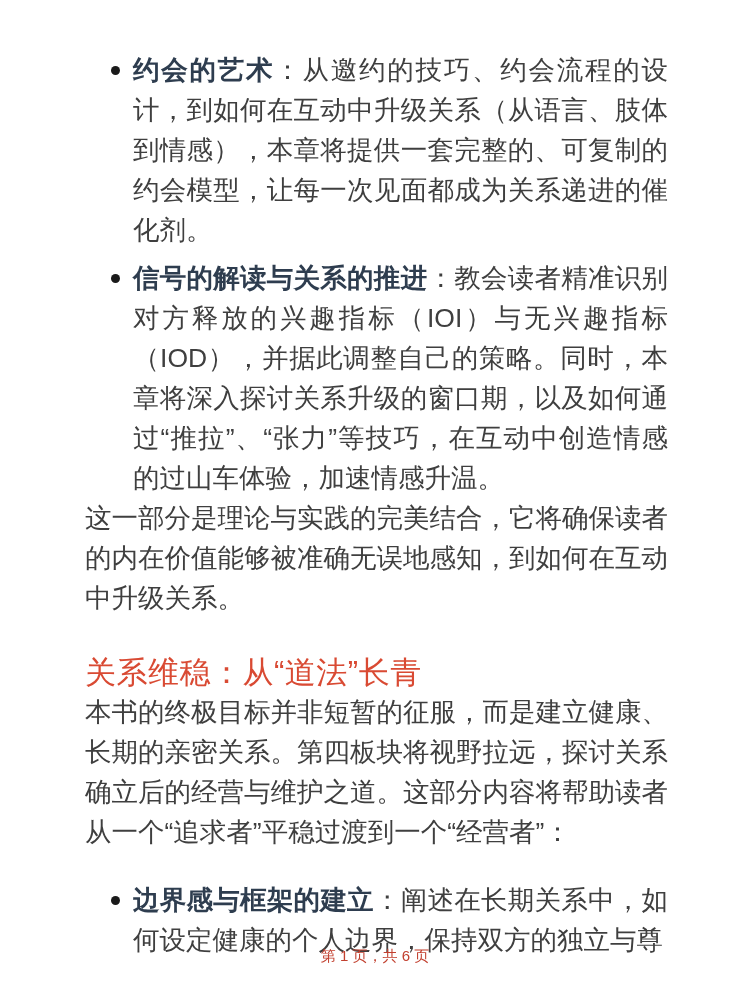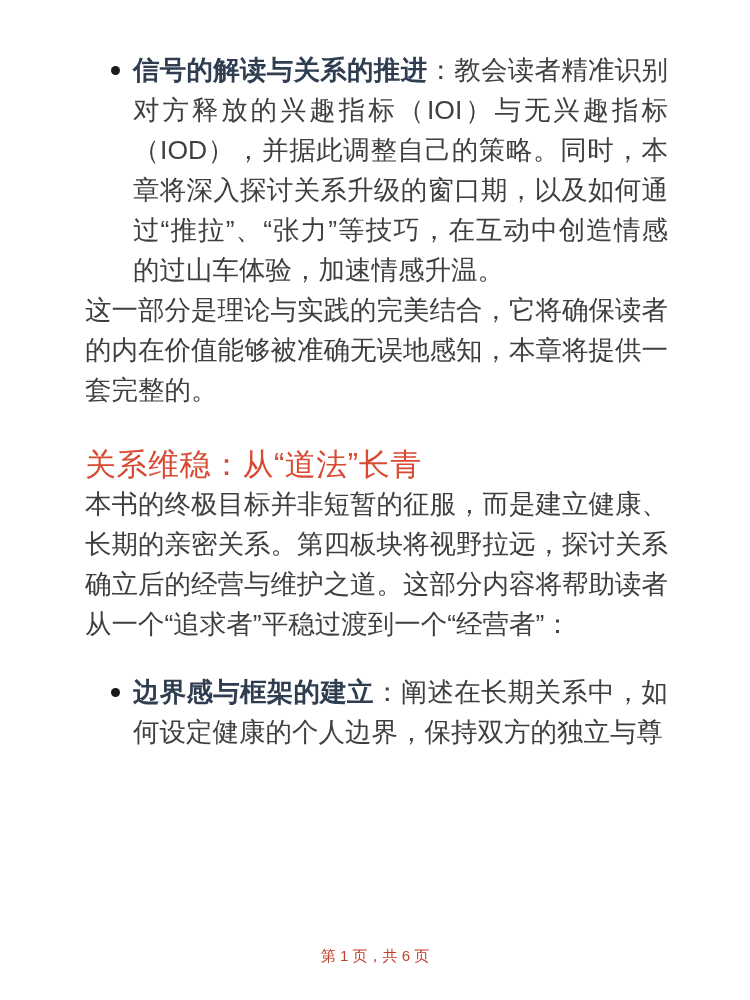--- a/index.html
+++ b/index.html
@@ -70,25 +70,29 @@
   }
 </style>
 </head>
 <body>
 
 <div class="page">
 
   <ul class="doc-list doc-text">
     <li>
       <span class="bullet-dot"></span>
+      <span class="lead">约会的艺术</span><span>：从邀约的技巧、约会流程的设计，到如何在互动中升级关系（从语言、肢体到情感），本章将提供一套完整的、可复制的约会模型，让每一次见面都成为关系递进的催化剂。</span>
+    </li>
+    <li>
+      <span class="bullet-dot"></span>
       <span class="lead">信号的解读与关系的推进</span><span>：教会读者精准识别对方释放的兴趣指标（IOI）与无兴趣指标（IOD），并据此调整自己的策略。同时，本章将深入探讨关系升级的窗口期，以及如何通过“推拉”、“张力”等技巧，在互动中创造情感的过山车体验，加速情感升温。</span>
     </li>
   </ul>
 
-  <p class="doc-text paragraph">这一部分是理论与实践的完美结合，它将确保读者的内在价值能够被准确无误地感知，本章将提供一套完整的。</p>
+  <p class="doc-text paragraph">这一部分是理论与实践的完美结合，它将确保读者的内在价值能够被准确无误地感知，到如何在互动中升级关系。</p>
 
   <h2 class="section-heading">关系维稳：从“道法”长青</h2>
 
   <p class="doc-text paragraph-after-heading">本书的终极目标并非短暂的征服，而是建立健康、长期的亲密关系。第四板块将视野拉远，探讨关系确立后的经营与维护之道。这部分内容将帮助读者从一个“追求者”平稳过渡到一个“经营者”：</p>
 
   <ul class="doc-list doc-text list-bottom">
     <li>
       <span class="bullet-dot"></span>
       <span class="lead">边界感与框架的建立</span><span>：阐述在长期关系中，如何设定健康的个人边界，保持双方的独立与尊</span>
     </li>

